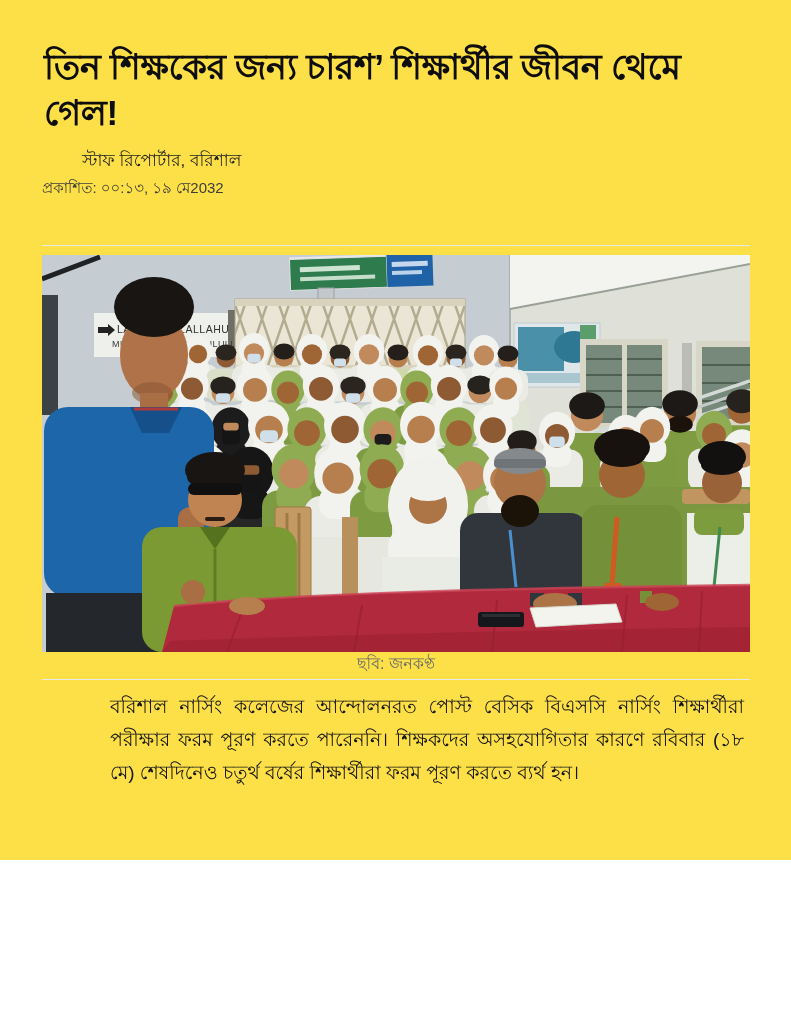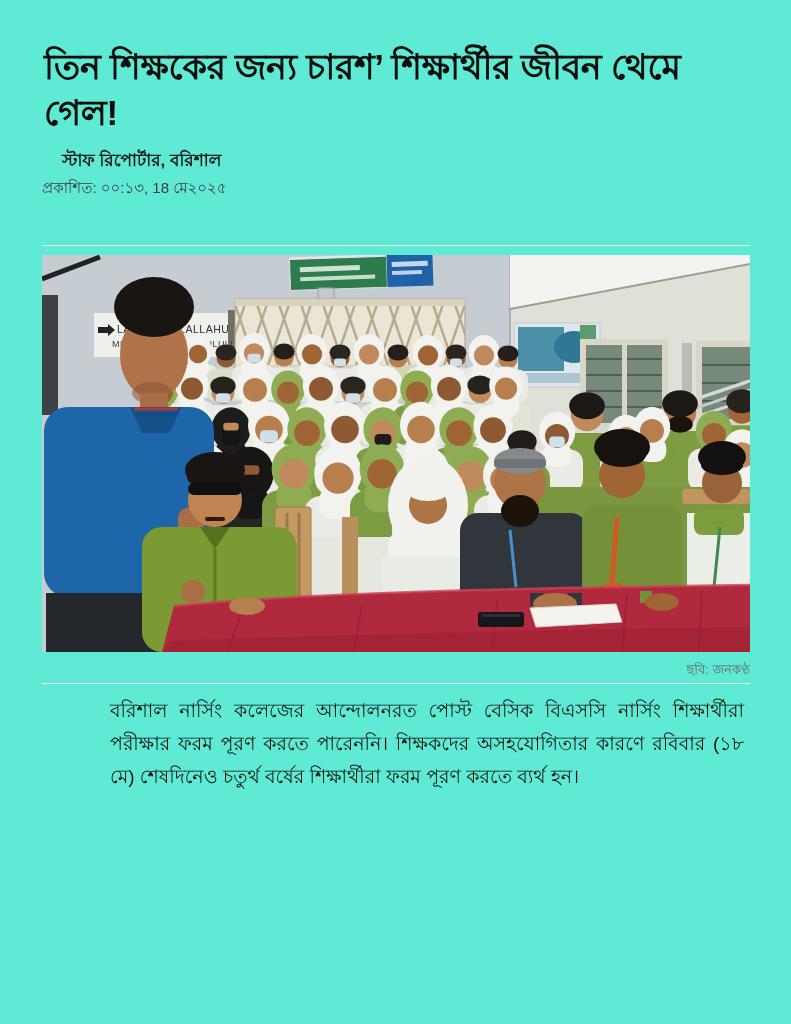--- a/index.html
+++ b/index.html
@@ -1,52 +1,52 @@
 <!DOCTYPE html>
 <html lang="bn"><head>
 <meta charset="utf-8">
 <style>
   html,body{margin:0;padding:0;}
   body{
     width:791px;height:1024px;background:#ffffff;
     font-family:"Liberation Sans","DejaVu Sans",sans-serif;
     -webkit-font-smoothing:antialiased;overflow:hidden;
   }
-  .page{position:relative;width:791px;height:1024px;background:#5eead4;}
+  .page{position:relative;width:791px;height:860px;background:#fde047;}
   .content{position:absolute;left:42px;top:0;width:708px;}
   .headline{
     margin:44px 0 0 2px;font-size:35px;line-height:1.32;font-weight:700;
     color:#0d0d0d;letter-spacing:-0.3px;
   }
-  .byline{margin:14px 0 0 20px;font-size:17px;font-weight:700;color:#1f1f1f;line-height:1.3;}
+  .byline{margin:14px 0 0 40px;font-size:17px;font-weight:400;color:#1f1f1f;line-height:1.3;}
   .published{margin:6px 0 0 0;font-size:15px;color:#3d3d3d;line-height:1.35;}
   hr.rule{border:none;border-top:1px solid #e9e9e9;margin:0;height:0;}
   hr.rule1{margin-top:46px;}
   hr.rule2{margin-top:1px;}
   figure.photo-fig{margin:9px 0 0 0;padding:0;}
   figure.photo-fig svg{display:block;}
   figcaption{
-    font-size:13px;color:#66696b;text-align:right;padding:11px 0 6px 0;line-height:1.0;
+    font-size:16px;color:#66696b;text-align:center;padding:4px 0 6px 0;line-height:1.0;
   }
   p.body-par{
     margin:10px 11px 0 68px;width:634px;font-size:19px;line-height:33px;
     text-align:justify;color:#151515;
   }
 </style>
 </head>
 <body>
 
 <div class="page">
   <div class="content">
 
     <h1 class="headline">তিন শিক্ষকের জন্য চারশ’ শিক্ষার্থীর জীবন থেমে গেল!</h1>
 
     <div class="byline">স্টাফ রিপোর্টার, বরিশাল</div>
 
-    <div class="published">প্রকাশিত: ০০:১৩, 18 মে২০২৫</div>
+    <div class="published">প্রকাশিত: ০০:১৩, ১৯ মে2032</div>
 
     <hr class="rule rule1">
 
     <figure class="photo-fig">
       <svg id="photoScene" width="708" height="397" viewBox="0 0 708 397" xmlns="http://www.w3.org/2000/svg">
         <defs>
           <pattern id="lat" width="22" height="64" patternUnits="userSpaceOnUse">
             <path d="M0,64 L22,0 M0,0 L22,64" stroke="#b3ab90" stroke-width="2.5" fill="none"></path>
           </pattern>
         </defs>

